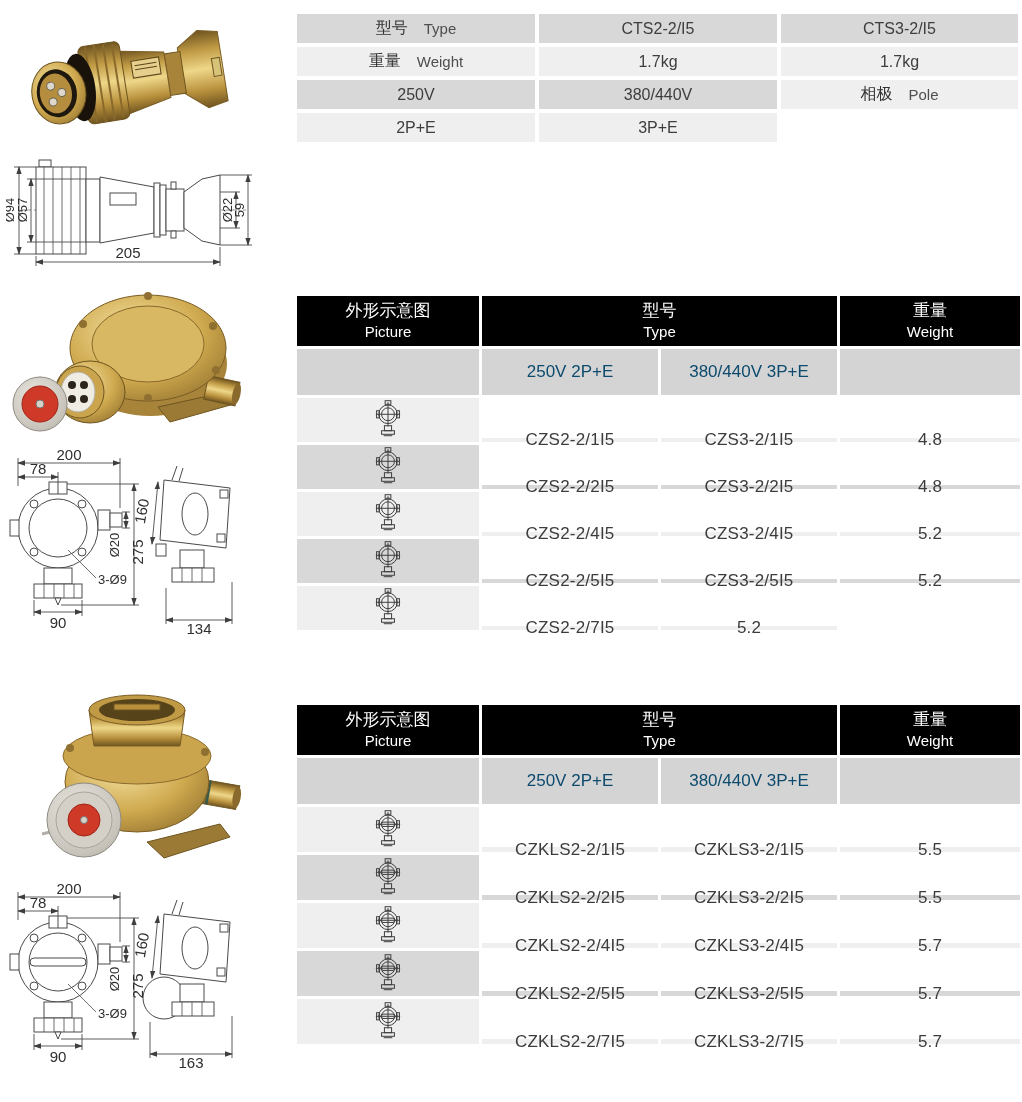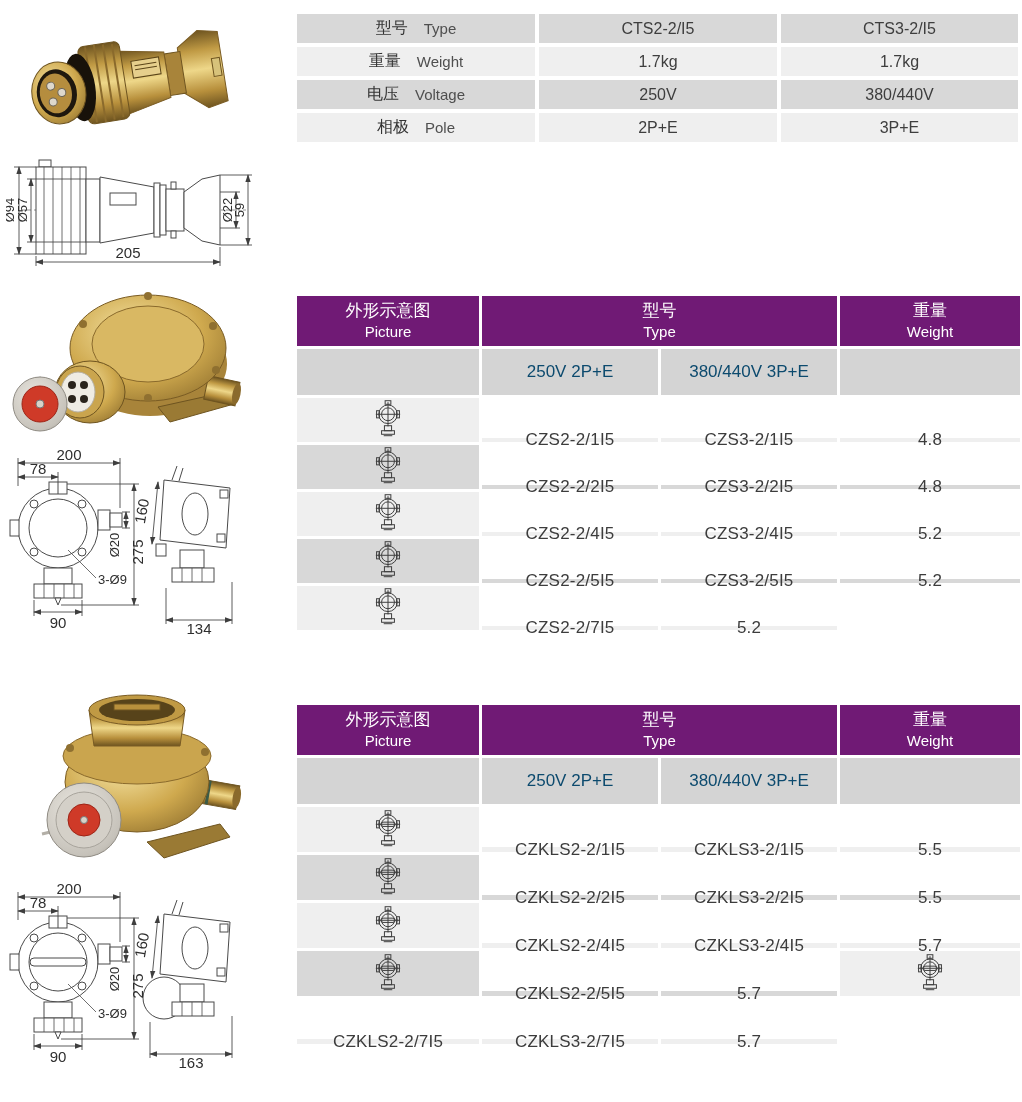--- a/index.html
+++ b/index.html
@@ -26,21 +26,21 @@
   .spec-label .en { font-size:15px; color:#4f4f4f; }
   .spec-val { font-size:16px; color:#3e3e3e; }
 
   
   .cat-table {
     position:absolute; left:297px; width:723px;
     display:grid; grid-template-columns:182px 176px 176px 180px; gap:3px; background:#fff;
   }
   #czs-table   { top:296px; grid-template-rows:50px 46px repeat(5,44px); }
   #czkls-table { top:705px; grid-template-rows:50px 46px repeat(5,45px); }
-  .head { background:#701a75; color:#fff; flex-direction:column; line-height:1.3; }
+  .head { background:#000000; color:#fff; flex-direction:column; line-height:1.3; }
   .head .zh { font-size:17px; }
   .head .en { font-size:15px; }
   .span2 { grid-column:span 2; }
   .sub { background:#d4d4d4; font-size:17px; color:#0c4a6e; }
   .val { font-size:17px; color:#3c3c3c; letter-spacing:.2px;margin-top:40px; }
   .sock-icon { width:30px; height:40px; }
 
   
   .fig { position:absolute; }
   .draw-line { stroke:#4a4a4a; stroke-width:1; fill:#fff; }
@@ -373,24 +373,20 @@
     <div class="cell dark spec-val">CTS2-2/I5</div>
     <div class="cell dark spec-val">CTS3-2/I5</div>
 
     <div class="cell light spec-label">
       <span class="zh">重量</span>
       <span class="en">Weight</span>
     </div>
     <div class="cell light spec-val">1.7kg</div>
     <div class="cell light spec-val">1.7kg</div>
 
-    <div class="cell dark spec-label">
-      <span class="zh">电压</span>
-      <span class="en">Voltage</span>
-    </div>
     <div class="cell dark spec-val">250V</div>
     <div class="cell dark spec-val">380/440V</div>
 
     <div class="cell light spec-label">
       <span class="zh">相极</span>
       <span class="en">Pole</span>
     </div>
     <div class="cell light spec-val">2P+E</div>
     <div class="cell light spec-val">3P+E</div>
   </div>
@@ -504,20 +500,21 @@
     <div class="cell light val">CZKLS2-2/4I5</div>
     <div class="cell light val">CZKLS3-2/4I5</div>
     <div class="cell light val">5.7</div>
 
     <div class="cell dark">
         <svg class="sock-icon" viewBox="0 0 40 56">
           <use href="#sockIconLever"></use>
         </svg>
       </div>
     <div class="cell dark val">CZKLS2-2/5I5</div>
+    <div class="cell dark val">CZKLS3-2/5I5</div>
     <div class="cell dark val">5.7</div>
 
     <div class="cell light">
         <svg class="sock-icon" viewBox="0 0 40 56">
           <use href="#sockIconLever"></use>
         </svg>
       </div>
     <div class="cell light val">CZKLS2-2/7I5</div>
     <div class="cell light val">CZKLS3-2/7I5</div>
     <div class="cell light val">5.7</div>

